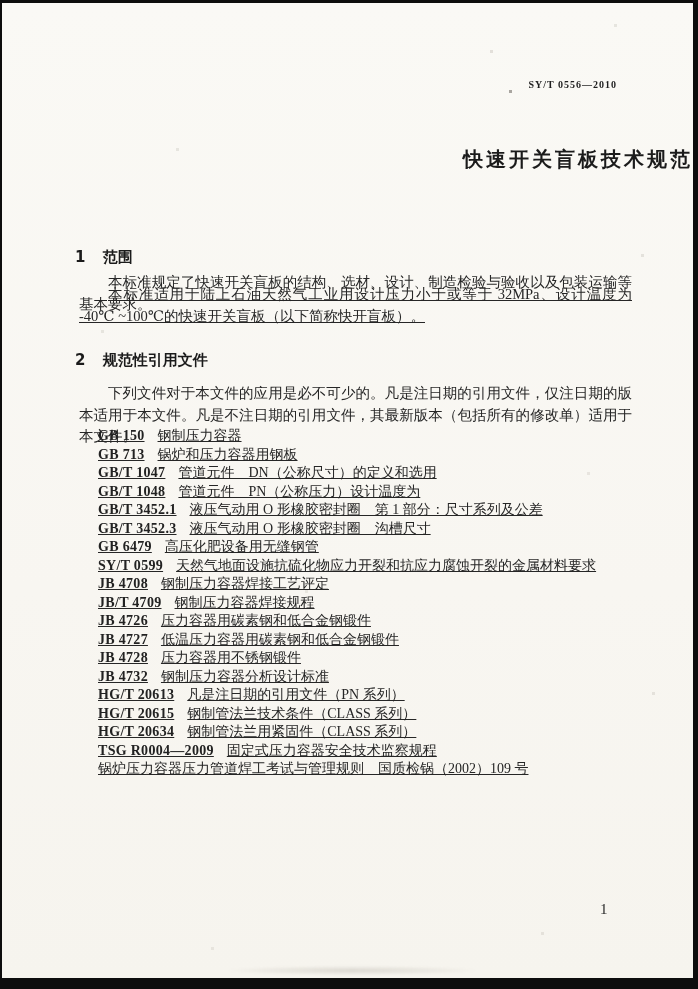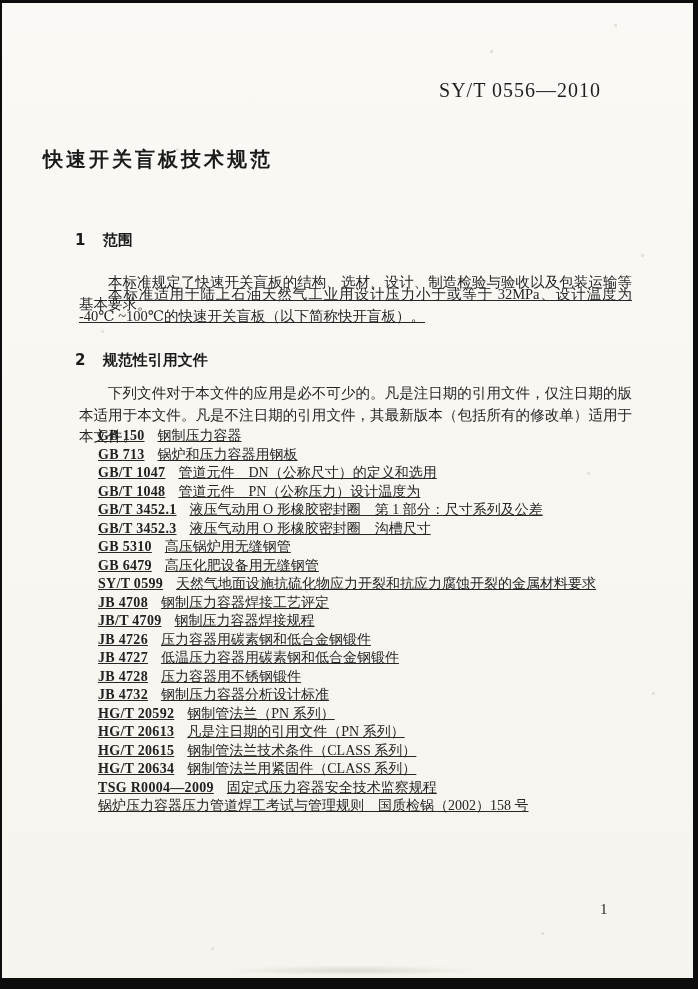--- a/index.html
+++ b/index.html
@@ -16,34 +16,34 @@
     border-style: solid;
     border-color: #0d0d0d;
     border-width: 3px 5px 11px 2px;
     overflow: hidden;
     font-family: "Liberation Serif", "DejaVu Serif", serif;
     color: #262626;
   }
   .header-code {
     position: absolute;
     top: 76px;
-    right: 92px;
+    right: 76px;
     font-family: "Liberation Serif", "DejaVu Serif", serif;
-    font-weight: normal;
-    font-size: 20px;
+    font-weight: bold;
+    font-size: 10px;
     letter-spacing: 1px;
     color: #1f1f1f;
   }
   .doc-title {
     position: absolute;
     top: 143px;
     left: 0;
     right: 0;
     margin: 0;
-    text-align: left;
+    text-align: right;
     font-family: Liberation Sans, sans-serif;
     font-weight: bold;
     font-size: 20px;
     letter-spacing: 3px;
     color: #1b1b1b;
     padding-left: 41px;
   }
   .content {
     position: absolute;
     left: 71px;
@@ -56,21 +56,21 @@
     font-family: "DejaVu Sans", "Liberation Sans", sans-serif;
     font-weight: bold;
     font-size: 15px;
     color: #1b1b1b;
     white-space: nowrap;
   }
   .sec-heading .sec-num {
     display: inline-block;
     margin-right: 12px;
   }
-  #sec1-heading { top: 228px; }
+  #sec1-heading { top: 245px; }
   #sec2-heading { top: 348px; }
   .body-para {
     position: absolute;
     left: 0;
     width: 553px;
     margin: 6px;
     font-size: 14.5px;
     line-height: 21.5px;
     text-indent: 2em;
     text-align: justify;
@@ -163,35 +163,33 @@
 
     <p class="body-para" id="refs-intro">下列文件对于本文件的应用是必不可少的。凡是注日期的引用文件，仅注日期的版本适用于本文件。凡是不注日期的引用文件，其最新版本（包括所有的修改单）适用于本文件。</p>
 
     <div class="ref-list">
         <div class="ref-line"><span class="ref-code">GB 150</span><span class="ref-title">钢制压力容器</span></div>
         <div class="ref-line"><span class="ref-code">GB 713</span><span class="ref-title">锅炉和压力容器用钢板</span></div>
         <div class="ref-line"><span class="ref-code">GB/T 1047</span><span class="ref-title">管道元件　DN（公称尺寸）的定义和选用</span></div>
         <div class="ref-line"><span class="ref-code">GB/T 1048</span><span class="ref-title">管道元件　PN（公称压力）设计温度为</span></div>
         <div class="ref-line"><span class="ref-code">GB/T 3452.1</span><span class="ref-title">液压气动用 O 形橡胶密封圈　第 1 部分：尺寸系列及公差</span></div>
         <div class="ref-line"><span class="ref-code">GB/T 3452.3</span><span class="ref-title">液压气动用 O 形橡胶密封圈　沟槽尺寸</span></div>
-        <div class="ref-line"><span class="ref-code">GB 5310</span><span class="ref-title">高压锅炉用无缝钢管</span></div>
         <div class="ref-line"><span class="ref-code">GB 6479</span><span class="ref-title">高压化肥设备用无缝钢管</span></div>
         <div class="ref-line"><span class="ref-code">SY/T 0599</span><span class="ref-title">天然气地面设施抗硫化物应力开裂和抗应力腐蚀开裂的金属材料要求</span></div>
         <div class="ref-line"><span class="ref-code">JB 4708</span><span class="ref-title">钢制压力容器焊接工艺评定</span></div>
         <div class="ref-line"><span class="ref-code">JB/T 4709</span><span class="ref-title">钢制压力容器焊接规程</span></div>
         <div class="ref-line"><span class="ref-code">JB 4726</span><span class="ref-title">压力容器用碳素钢和低合金钢锻件</span></div>
         <div class="ref-line"><span class="ref-code">JB 4727</span><span class="ref-title">低温压力容器用碳素钢和低合金钢锻件</span></div>
         <div class="ref-line"><span class="ref-code">JB 4728</span><span class="ref-title">压力容器用不锈钢锻件</span></div>
         <div class="ref-line"><span class="ref-code">JB 4732</span><span class="ref-title">钢制压力容器分析设计标准</span></div>
-        <div class="ref-line"><span class="ref-code">HG/T 20592</span><span class="ref-title">钢制管法兰（PN 系列）</span></div>
         <div class="ref-line"><span class="ref-code">HG/T 20613</span><span class="ref-title">凡是注日期的引用文件（PN 系列）</span></div>
         <div class="ref-line"><span class="ref-code">HG/T 20615</span><span class="ref-title">钢制管法兰技术条件（CLASS 系列）</span></div>
         <div class="ref-line"><span class="ref-code">HG/T 20634</span><span class="ref-title">钢制管法兰用紧固件（CLASS 系列）</span></div>
         <div class="ref-line"><span class="ref-code">TSG R0004—2009</span><span class="ref-title">固定式压力容器安全技术监察规程</span></div>
-        <div class="ref-line"><span class="ref-title">锅炉压力容器压力管道焊工考试与管理规则　国质检锅（2002）158 号</span></div>
+        <div class="ref-line"><span class="ref-title">锅炉压力容器压力管道焊工考试与管理规则　国质检锅（2002）109 号</span></div>
       </div>
 
   </div>
 
   <div class="speckles"></div>
   <div class="smudge"></div>
 
   <div class="page-number">1</div>
 
 </div>

